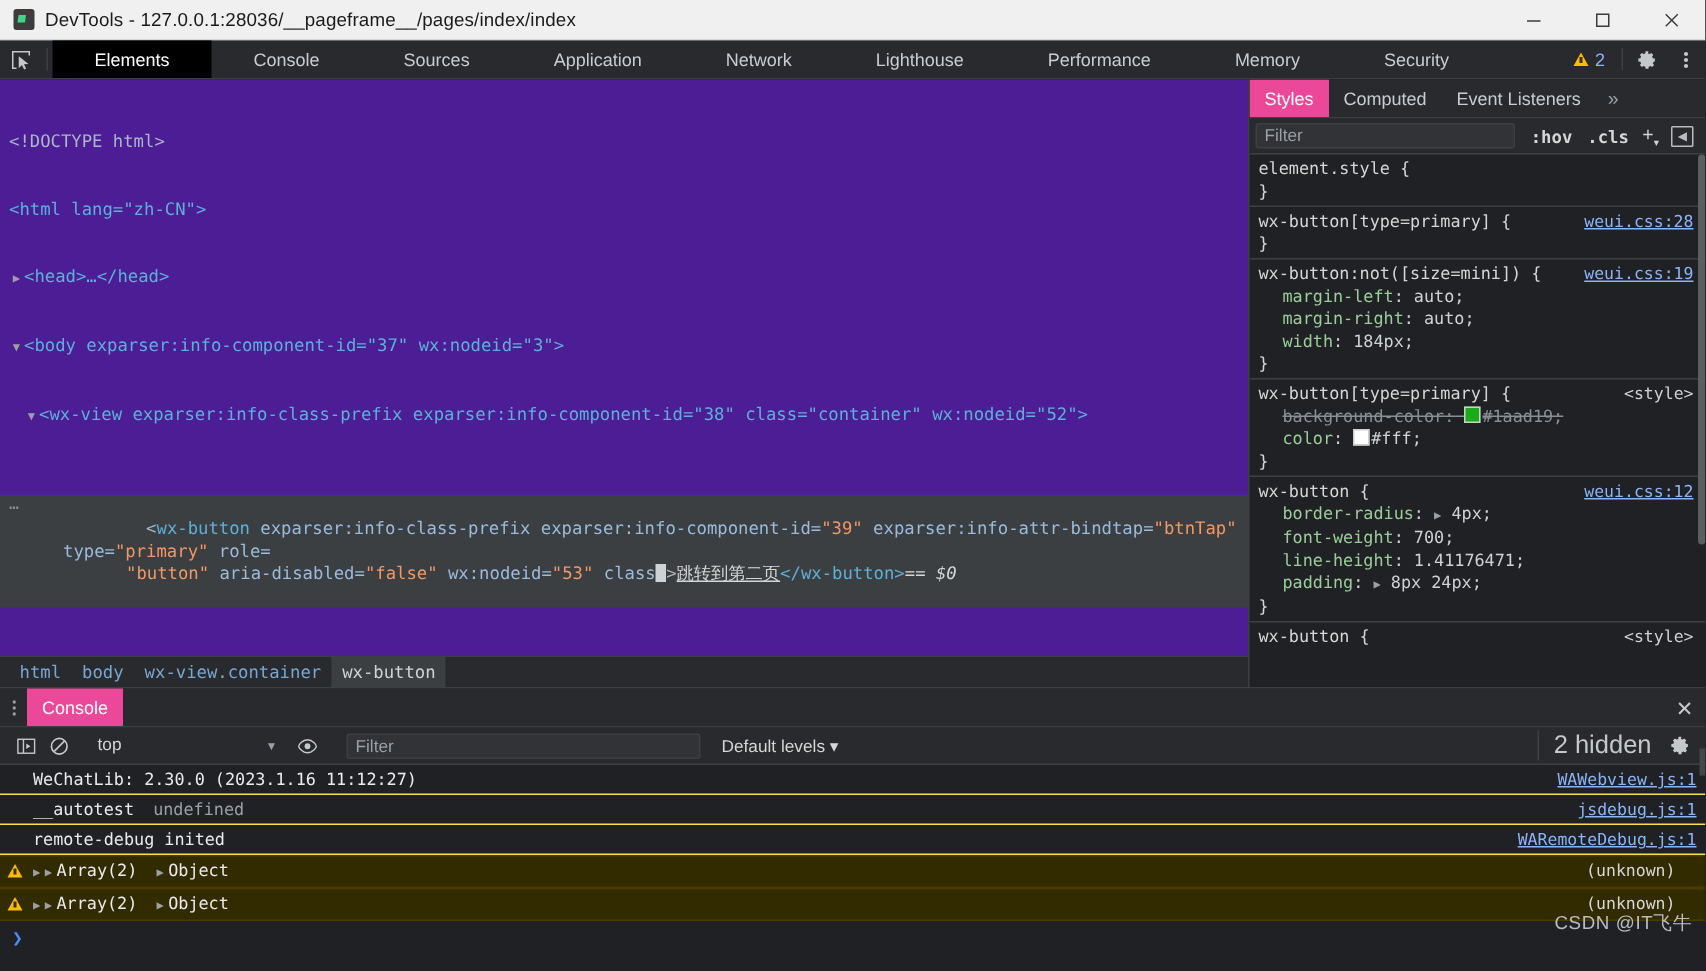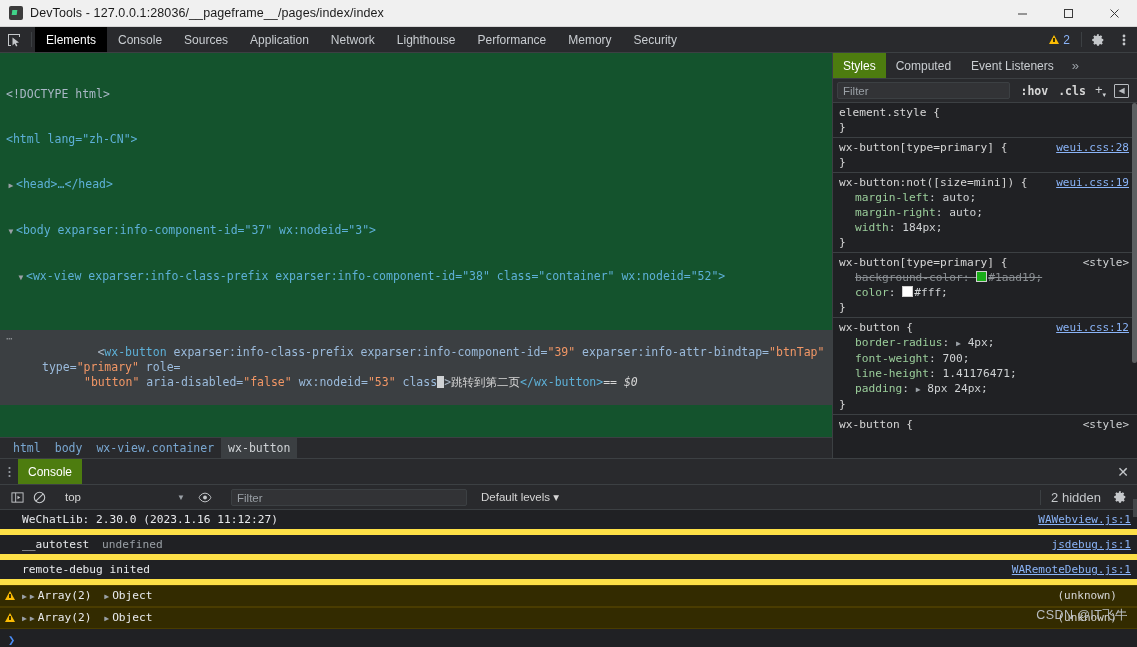--- a/index.html
+++ b/index.html
@@ -67,21 +67,21 @@
   #inspect-btn {
     width: 28px;
     display: flex; align-items: center; justify-content: center;
   }
   .vsep {
     width: 1px; background: #3c4043;
     margin: 5px 3px;
     flex: none;
   }
   .tab {
-    padding: 0 11px;
+    padding: 0 28px;
     display: flex; align-items: center;
     color: #c9cdd1;
     font-size: 12px;
     white-space: nowrap;
     cursor: default;
   }
   .tab.active {
     background: #000000;
     color: #ffffff;
   }
@@ -112,21 +112,21 @@
 
   
   #workspace {
     display: flex;
     height: 405px;
     background: #202124;
   }
   #domtree-pane {
     width: 832px;
     position: relative;
-    background: #14532d;
+    background: #4c1d95;
     overflow: hidden;
     box-sizing: border-box;
   }
   #domtree {
     padding: 4px 0 0 0;
     font-family: "DejaVu Sans Mono", "Liberation Mono", monospace;
     font-size: 11.5px;
     line-height: 15px;
     white-space: pre-wrap;
   }
@@ -140,21 +140,21 @@
     text-align: center;
   }
   .dots {
     position: absolute; left: 6px; top: 1px;
     color: #8b8f93; letter-spacing: 1px; font-size: 11px;
   }
   .tagn { color: #5db0d7; }
   .punc { color: #a9b7c6; }
   .attrn { color: #9bbbdc; }
   .attrv { color: #f29766; }
-  .txt  { color: #d6d6d6; }
+  .txt  { color: #d6d6d6; text-decoration: underline; }
   .doct { color: #a9b7c6; }
   .eqdollar { color: #d6d6d6; font-style: italic; }
   .caret {
     display: inline-block;
     width: 7px; height: 12px;
     background: #cfd2d4;
     vertical-align: -2px;
   }
 
   
@@ -195,21 +195,21 @@
     border-bottom: 1px solid #3c4043;
     flex: none;
   }
   .stab {
     padding: 0 10px;
     display: flex; align-items: center;
     font-size: 12px;
     color: #c9cdd1;
     white-space: nowrap;
   }
-  .stab.active { background: #4d7c0f; color: #fff; text-align: right; }
+  .stab.active { background: #ec4899; color: #fff; text-align: right; }
   .stab.more { color: #9aa0a6; padding: 0 8px; font-size: 13px;}
 
   #styles-filterbar {
     height: 24px;
     background: #292a2d;
     display: flex; align-items: center;
     border-bottom: 1px solid #3c4043;
     flex: none;
     padding: 0 4px;
     box-sizing: border-box;
@@ -367,37 +367,37 @@
     max-width: 236px;
   }
   #levels {
     color: #d6d6d6;
     font-size: 11.5px;
     white-space: nowrap;
     padding-left: 8px;
   }
   .ctb-spacer { flex: 1; }
   #hidden-count {
-    color: #c5c8cb; font-size: 13px;
+    color: #c5c8cb; font-size: 17px;
     padding-right: 8px;
     border-left: 1px solid #3c4043;
     padding-left: 10px;
     margin-left: 16px;
   }
 
   #console-body {
     flex: 1;
     overflow: hidden;
     font-family: "DejaVu Sans Mono", "Liberation Mono", monospace;
     font-size: 11.2px;
   }
   .crow {
     min-height: 19px;
     line-height: 19px;
-    border-bottom: 6px solid #fde047;
+    border-bottom: 1px solid #fde047;
     position: relative;
     padding-left: 22px;
     white-space: nowrap;
     box-sizing: border-box;
   }
   .crow.warn {
     background: #332b00;
     border-bottom: 1px solid #4a3c00;
     border-top: 1px solid #4a3c00;
   }

